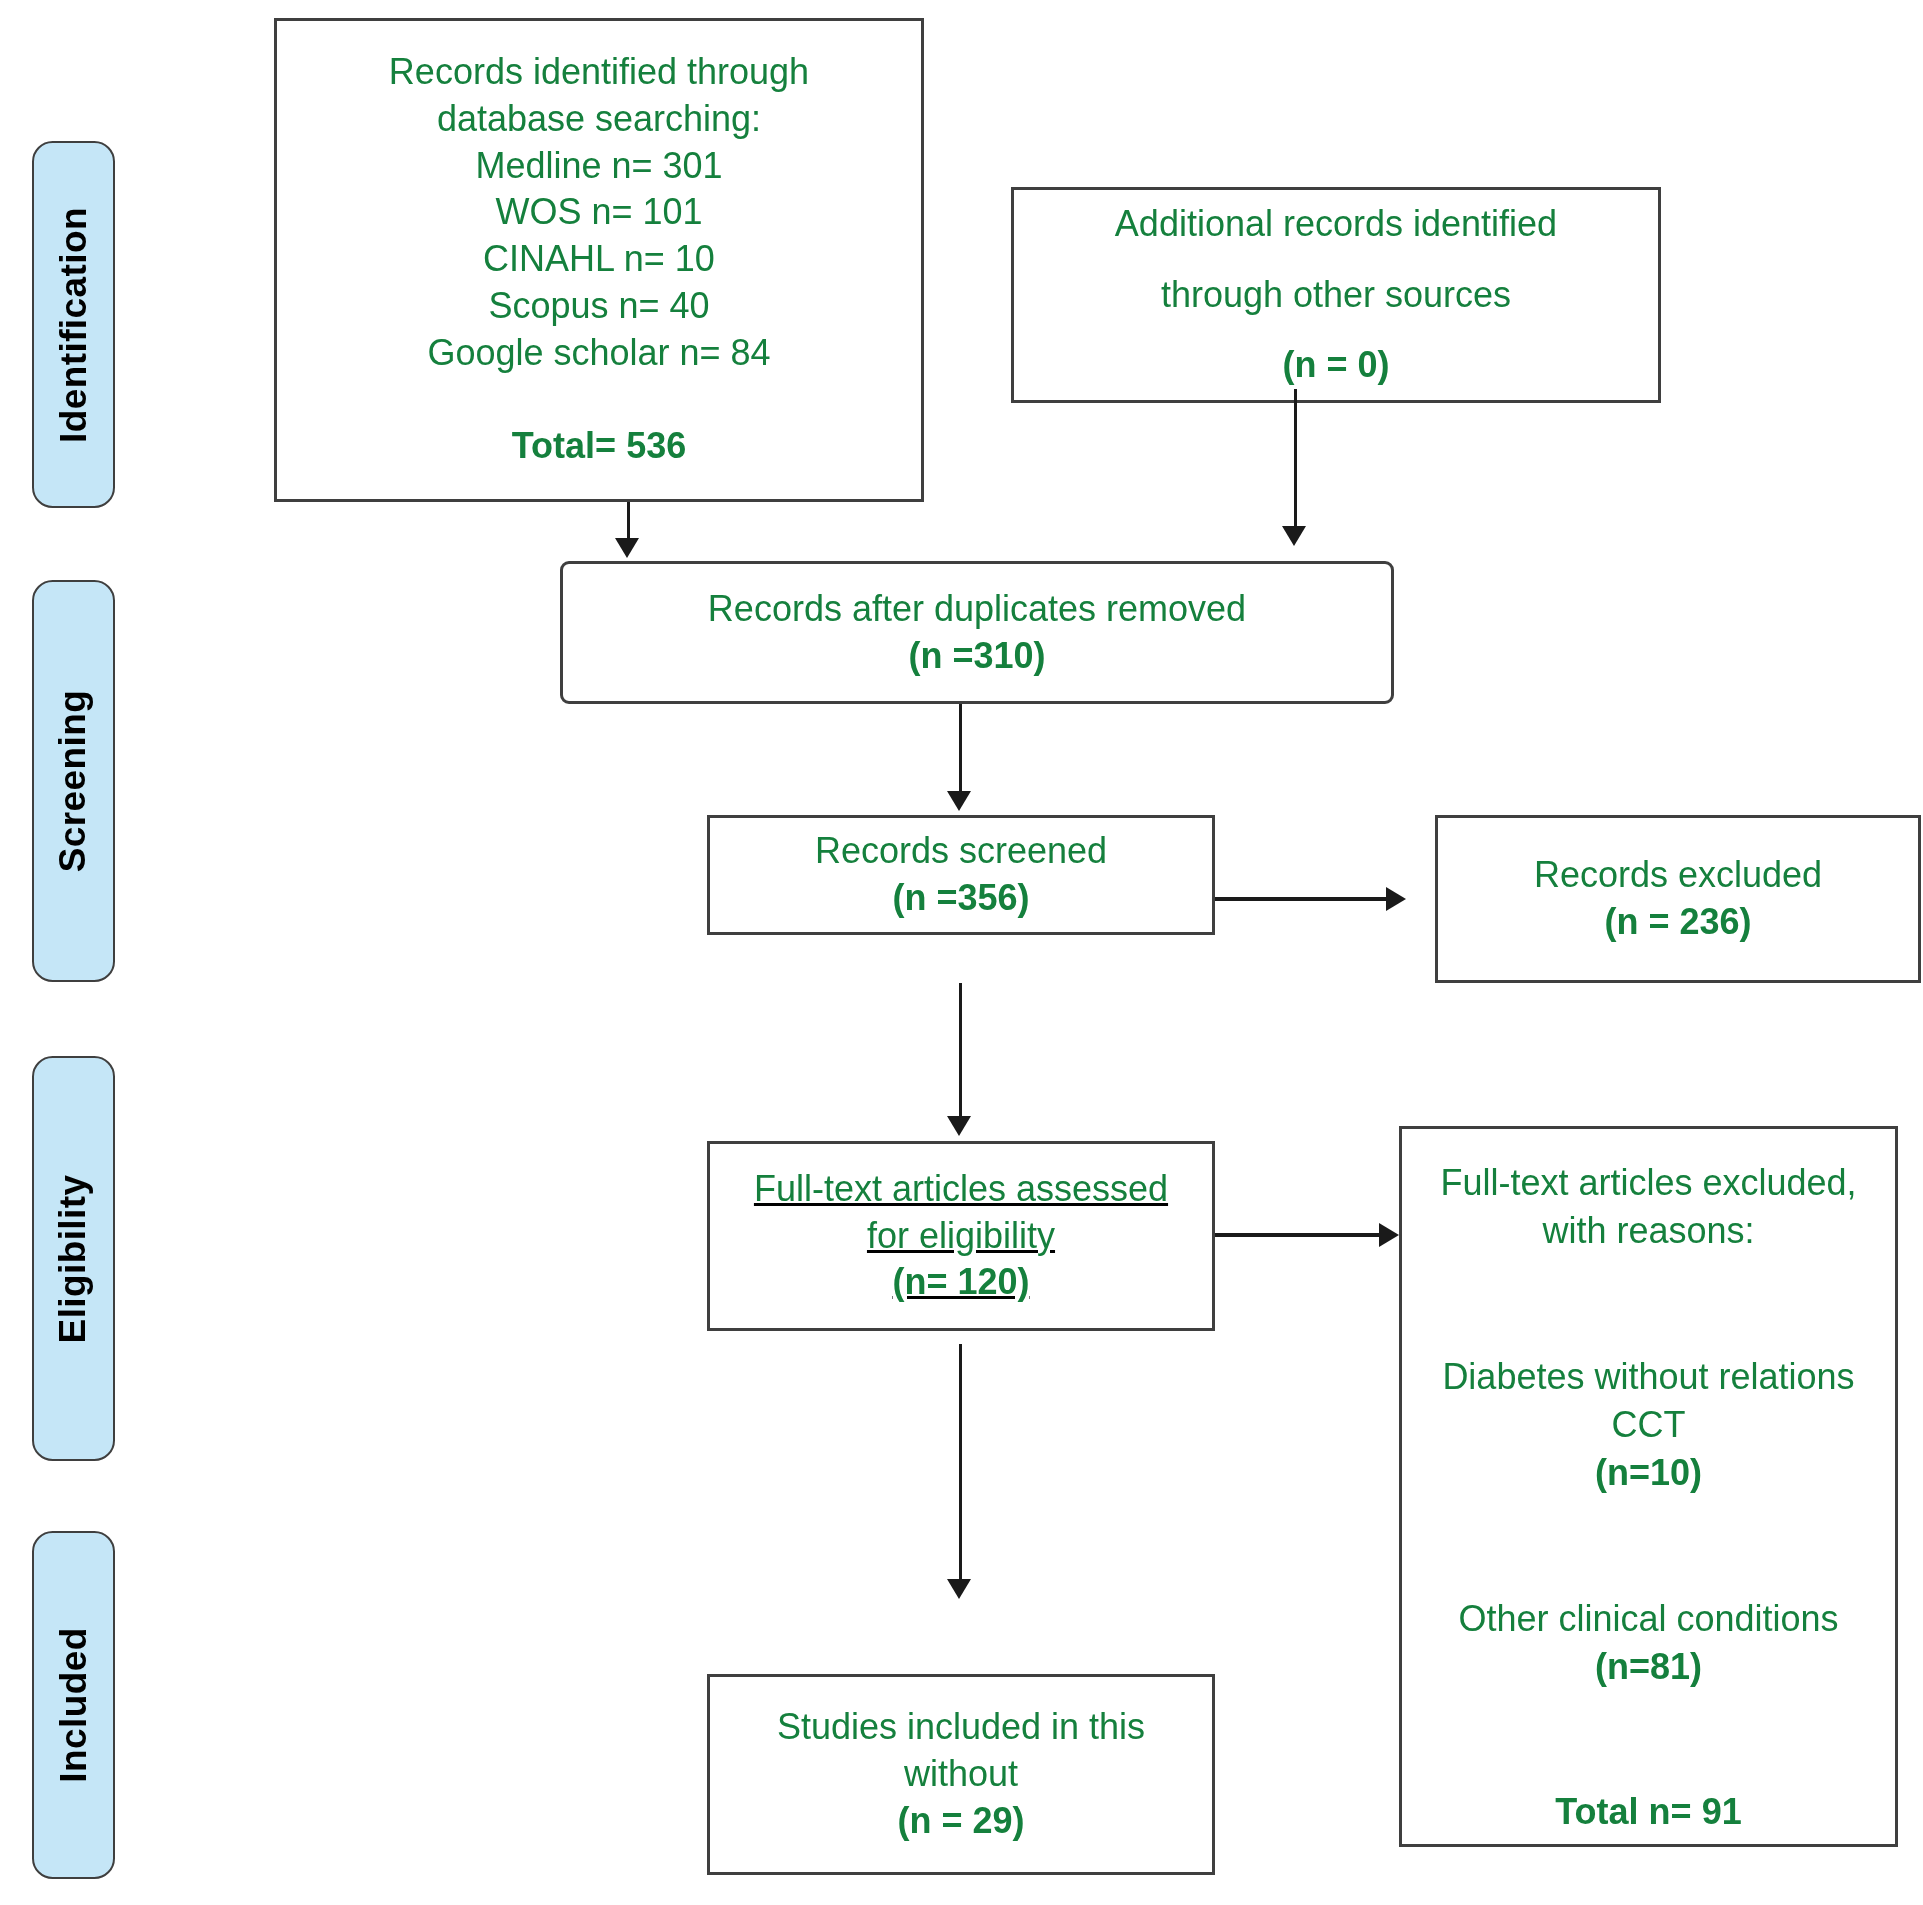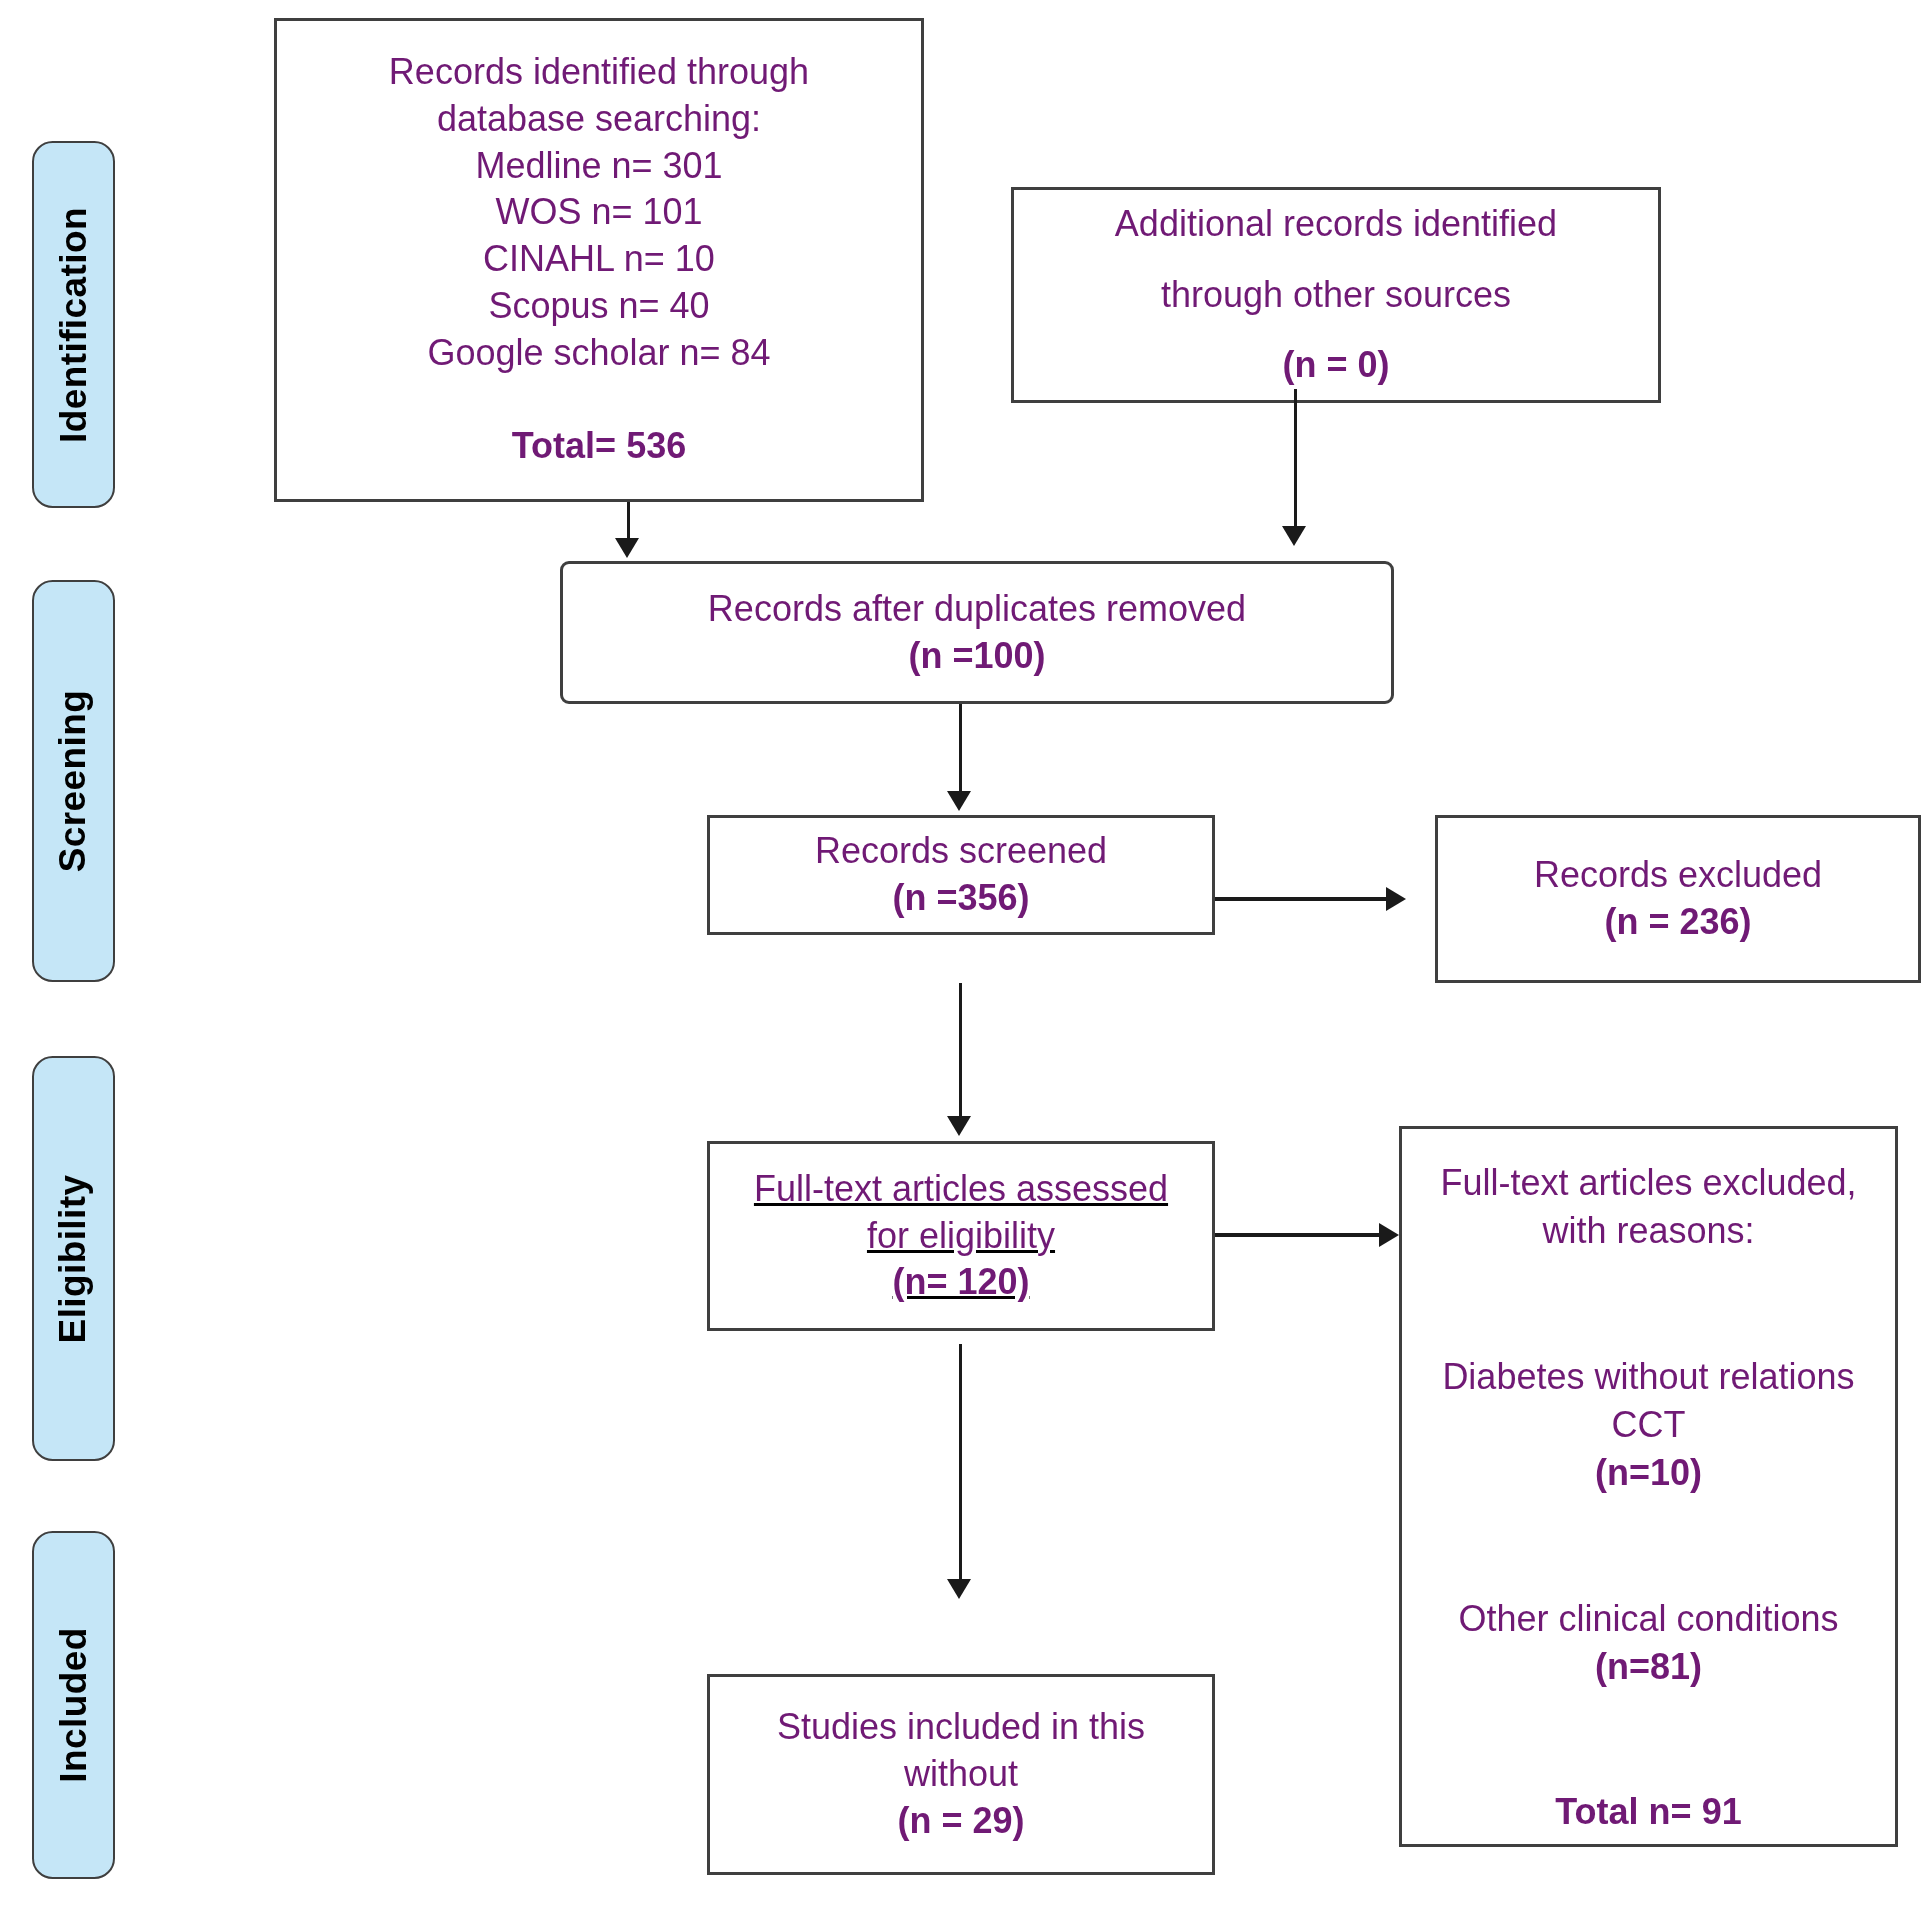--- a/index.html
+++ b/index.html
@@ -48,21 +48,21 @@
     align-items: center;
     justify-content: center;
     padding: 8px 14.3px;
     text-align: center;
   }
   .node .ln {
     display: block;
     width: 100%;
     font-size: 36px;
     line-height: 1.30;
-    color: #701a75;
+    color: #15803d;
     white-space: pre;
   }
   .node .ln.bold { font-weight: bold; }
   .node .ln.spacer { font-size: 36px; line-height: 1.30; color: transparent; }
 
   .node.top-align { justify-content: space-between; padding-top: 31px; }
 
   
   .vline {
     position: absolute;
@@ -123,21 +123,21 @@
   </div>
 
   <div class="node" style="left:1011px; top:187px; width:650px; height:216px;gap:24px;">
     <span class="ln">Additional records identified</span>
     <span class="ln">through other sources</span>
     <span class="ln bold">(n = 0)</span>
   </div>
 
   <div class="node" style="left:560px; top:561px; width:834px; height:143px;border-radius:9px;">
     <span class="ln">Records after duplicates removed</span>
-    <span class="ln bold">(n =100)</span>
+    <span class="ln bold">(n =310)</span>
   </div>
 
   <div class="node" style="left:707px; top:815px; width:508px; height:120px;">
     <span class="ln">Records screened</span>
     <span class="ln bold">(n =356)</span>
   </div>
 
   <div class="node" style="left:1407px; top:815px; width:486px; height:168px;margin-left:28px;">
     <span class="ln">Records excluded</span>
     <span class="ln bold">(n = 236)</span>

